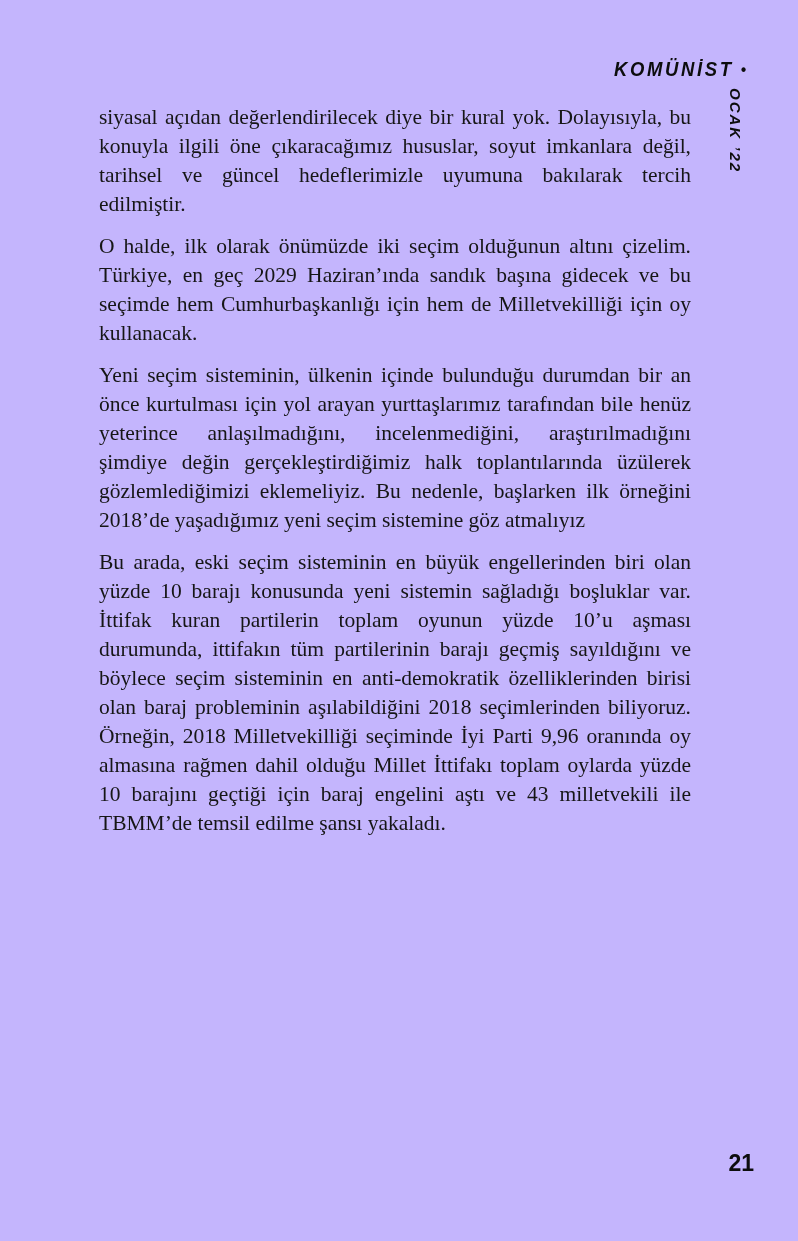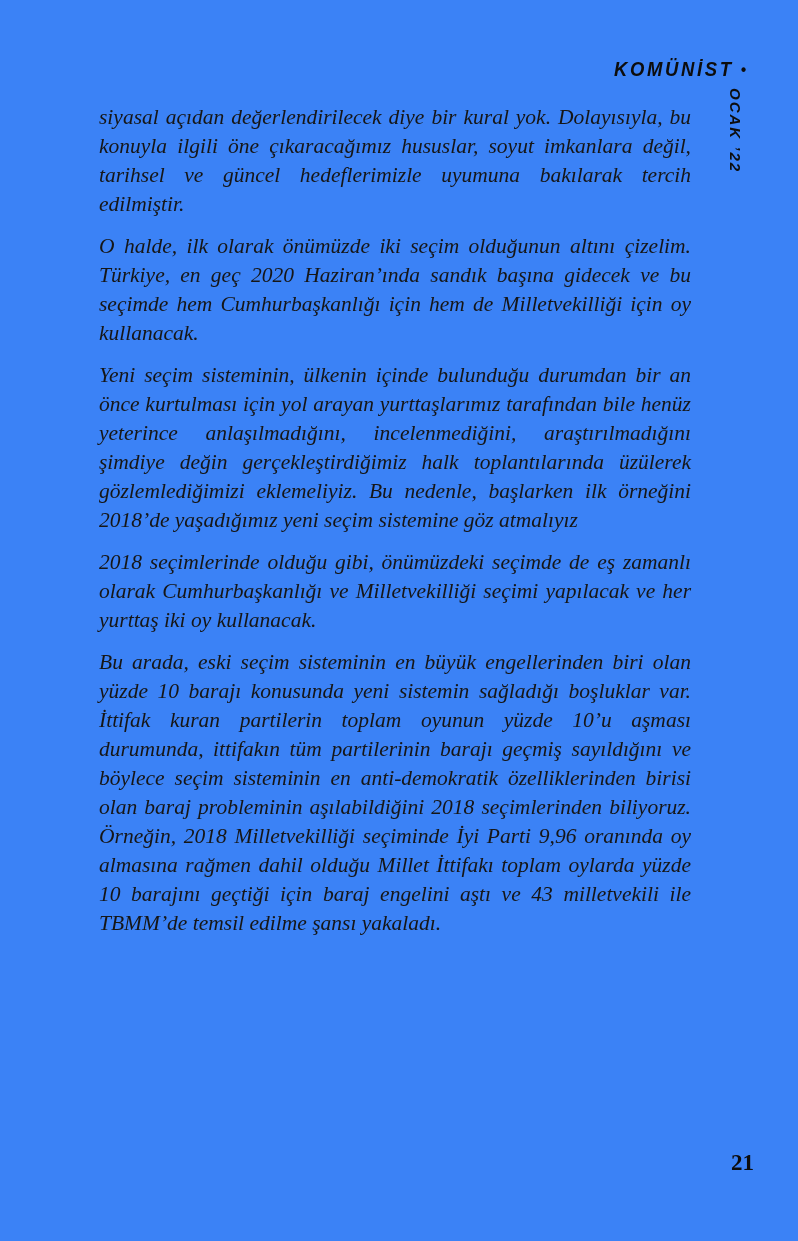--- a/index.html
+++ b/index.html
@@ -4,21 +4,21 @@
 <style>
   html, body {
     margin: 0;
     padding: 0;
     background: #e8e8e8;
   }
   .page {
     position: relative;
     width: 798px;
     height: 1241px;
-    background: #3b82f6;
+    background: #c4b5fd;
     color: #161616;
     font-family: "Liberation Serif", serif;
     overflow: hidden;
   }
   .header-title {
     position: absolute;
     top: 57px;
     right: 52px;
     font-family: "Liberation Sans", sans-serif;
     font-style: italic;
@@ -47,53 +47,51 @@
     font-size: 15px;
     letter-spacing: 2px;
     white-space: nowrap;
     color: #0d0d0d;
   }
   .body-text {
     position: absolute;
     top: 103px;
     left: 99px;
     width: 592px;
-    font-style: italic;
   }
   .body-text p {
     margin: 0 0 13px 0;
     font-size: 21.5px;
     line-height: 29px;
     text-align: justify;
     text-justify: inter-word;
   }
   .page-number {
     position: absolute;
     top: 1150px;
     right: 44px;
-    font-family: Liberation Serif, serif;
+    font-family: Liberation Sans, sans-serif;
     font-weight: 700;
     font-size: 23px;
     color: #0d0d0d;
   }
 </style>
 </head>
 <body>
 
 <div class="page">
 
   <div class="header-title">
     <span>KOMÜNİST</span><span class="bullet">•</span>
   </div>
 
   <div class="issue-date">OCAK ’22</div>
 
   <div class="body-text">
     <p>siyasal açıdan değerlendirilecek diye bir kural yok. Dolayısıyla, bu konuyla ilgili öne çıkaracağımız hususlar, soyut imkanlara değil, tarihsel ve güncel hedeflerimizle uyumuna bakılarak tercih edilmiştir.</p>
-    <p>O halde, ilk olarak önümüzde iki seçim olduğunun altını çizelim. Türkiye, en geç 2020 Haziran’ında sandık başına gidecek ve bu seçimde hem Cumhurbaşkanlığı için hem de Milletvekilliği için oy kullanacak.</p>
+    <p>O halde, ilk olarak önümüzde iki seçim olduğunun altını çizelim. Türkiye, en geç 2029 Haziran’ında sandık başına gidecek ve bu seçimde hem Cumhurbaşkanlığı için hem de Milletvekilliği için oy kullanacak.</p>
     <p>Yeni seçim sisteminin, ülkenin içinde bulunduğu durumdan bir an önce kurtulması için yol arayan yurttaşlarımız tarafından bile henüz yeterince anlaşılmadığını, incelenmediğini, araştırılmadığını şimdiye değin gerçekleştirdiğimiz halk toplantılarında üzülerek gözlemlediğimizi eklemeliyiz. Bu nedenle, başlarken ilk örneğini 2018’de yaşadığımız yeni seçim sistemine göz atmalıyız</p>
-    <p>2018 seçimlerinde olduğu gibi, önümüzdeki seçimde de eş zamanlı olarak Cumhurbaşkanlığı ve Milletvekilliği seçimi yapılacak ve her yurttaş iki oy kullanacak.</p>
     <p>Bu arada, eski seçim sisteminin en büyük engellerinden biri olan yüzde 10 barajı konusunda yeni sistemin sağladığı boşluklar var. İttifak kuran partilerin toplam oyunun yüzde 10’u aşması durumunda, ittifakın tüm partilerinin barajı geçmiş sayıldığını ve böylece seçim sisteminin en anti-demokratik özelliklerinden birisi olan baraj probleminin aşılabildiğini 2018 seçimlerinden biliyoruz. Örneğin, 2018 Milletvekilliği seçiminde İyi Parti 9,96 oranında oy almasına rağmen dahil olduğu Millet İttifakı toplam oylarda yüzde 10 barajını geçtiği için baraj engelini aştı ve 43 milletvekili ile TBMM’de temsil edilme şansı yakaladı.</p>
   </div>
 
   <div class="page-number">21</div>
 
 </div>
 
 </body></html>

